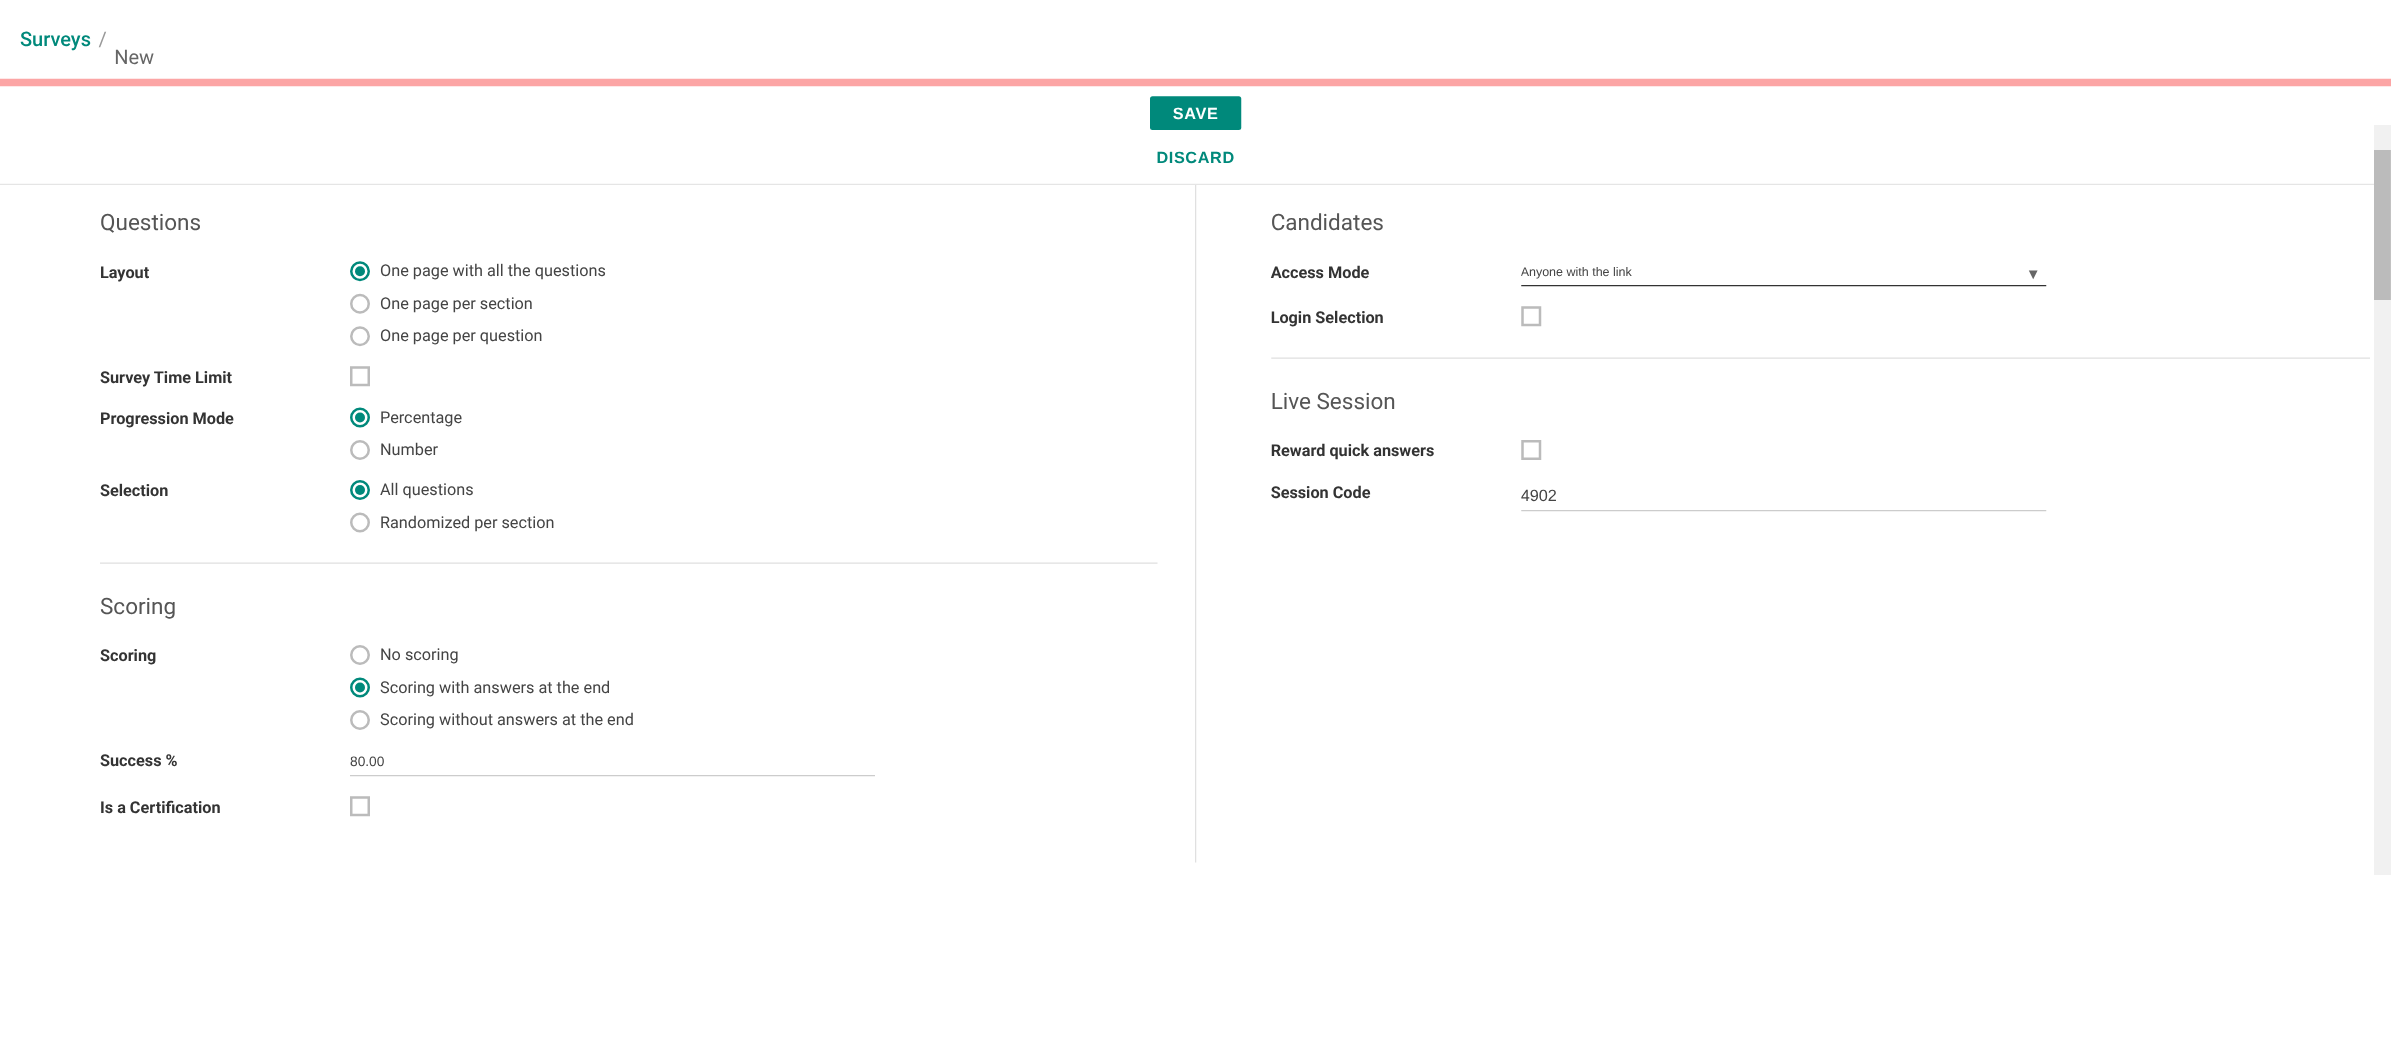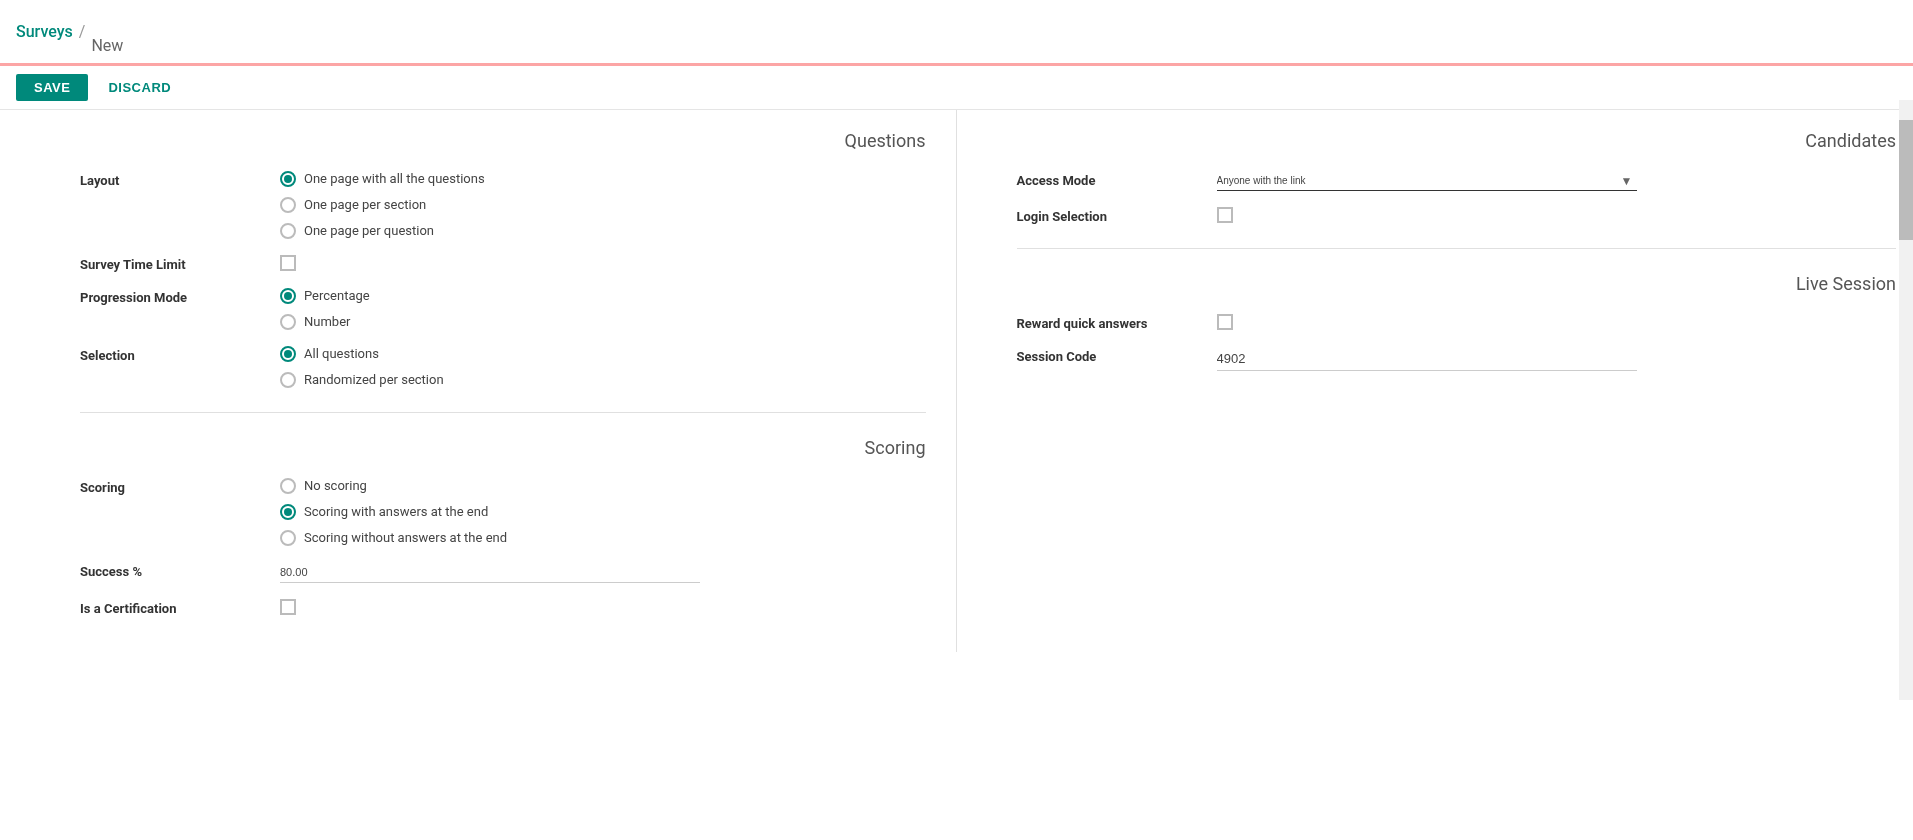--- a/index.html
+++ b/index.html
@@ -12,21 +12,21 @@
       min-height: 840px;
       overflow-x: hidden;
     }
 
     
     .top-bar {
       display: flex;
       align-items: center;
       padding: 8px 16px;
       gap: 8px;
-      border-bottom: 3px solid #fca5a5;
+      border-bottom: 6px solid #fca5a5;
     }
     .breadcrumb {
       display: flex;
       align-items: center;
       gap: 6px;
       font-size: 16px;
     }
     .breadcrumb-surveys {
       color: #00897b;
       font-weight: 500;
@@ -39,20 +39,21 @@
       margin-top: 28px;
     }
 
     
     .action-bar {
       display: flex;
       align-items: center;
       padding: 8px 16px;
       gap: 8px;
       border-bottom: 1px solid #e5e5e5;
+      flex-direction: column;
     }
     .btn-save {
       background: #00897b;
       color: #fff;
       border: none;
       padding: 6px 18px;
       font-size: 13px;
       font-weight: 600;
       cursor: pointer;
       border-radius: 2px;
@@ -89,21 +90,20 @@
       width: 50%;
       padding: 20px 17px 20px 60px;
     }
 
     
     .section-title {
       font-size: 18px;
       font-weight: 400;
       color: #555;
       margin-bottom: 20px;
-      text-align: right;
     }
 
     
     .form-row {
       display: flex;
       align-items: flex-start;
       margin-bottom: 16px;
       gap: 20px;
     }
     .form-label {
@@ -117,21 +117,21 @@
     .form-controls {
       display: flex;
       flex-direction: column;
       gap: 10px;
       flex: 1;
     }
 
     
     .radio-option {
       display: flex;
-      align-items: flex-start;
+      align-items: center;
       gap: 8px;
       cursor: pointer;
     }
     .radio-option input[type="radio"] {
       appearance: none;
       width: 16px;
       height: 16px;
       border: 2px solid #bbb;
       border-radius: 50%;
       position: relative;

